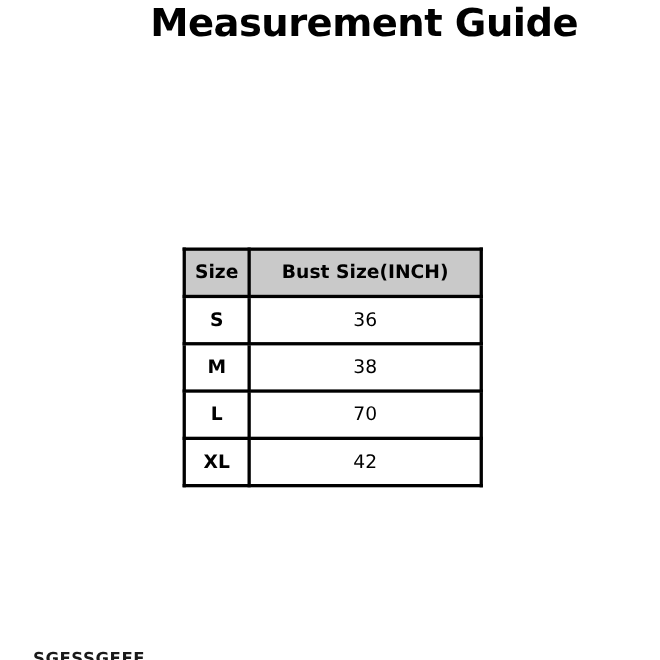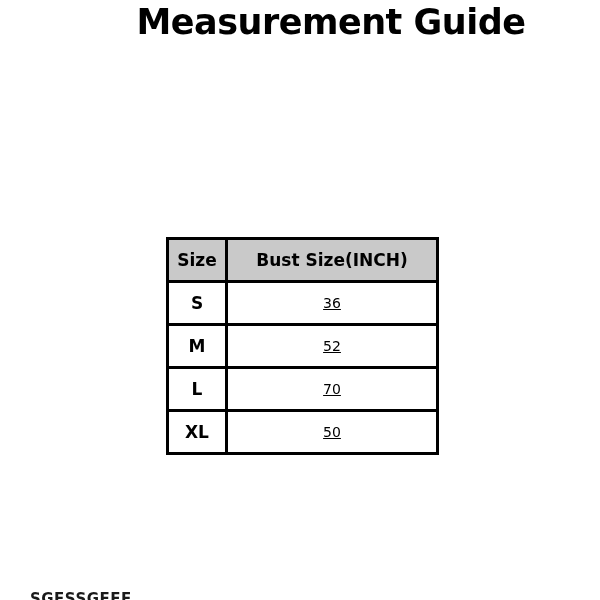--- a/index.html
+++ b/index.html
@@ -28,21 +28,21 @@
     text-align: center;
     font-size: 35px;
     font-weight: 800;
     letter-spacing: -0.5px;
     line-height: 1.15;
     color: #000000;
     padding-left: 31px;
   }
   .table-wrap {
     position: absolute;
-    top: 237px;
+    top: 225px;
     left: 166px;
   }
   table.size-table {
     border-collapse: collapse;
     table-layout: fixed;
   }
   table.size-table td,
   table.size-table th {
     border: 3px solid #000000;
     padding: 0;
@@ -59,23 +59,22 @@
   }
   .col-size { width: 56px; }
   .col-bust { width: 208px; margin-left: 19px; }
   table.size-table tbody td.size-cell {
     font-weight: 700;
     font-size: 17px;
     background: #ffffff;
   }
   table.size-table tbody td.value-cell {
     font-weight: 400;
-    font-size: 14px;
+    font-size: 17px;
     background: #ffffff;
-    text-decoration: underline;
   }
   .footer-text {
     position: absolute;
     left: 30px;
     bottom: -4px;
     font-size: 15px;
     font-weight: 700;
     color: #1a1a1a;
     letter-spacing: 0.5px;
     white-space: nowrap;
@@ -98,29 +97,29 @@
           <th class="col-bust">Bust Size(INCH)</th>
         </tr>
       </thead>
       <tbody>
         <tr>
           <td class="size-cell">S</td>
           <td class="value-cell">36</td>
         </tr>
         <tr>
           <td class="size-cell">M</td>
-          <td class="value-cell">52</td>
+          <td class="value-cell">38</td>
         </tr>
         <tr>
           <td class="size-cell">L</td>
           <td class="value-cell">70</td>
         </tr>
         <tr>
           <td class="size-cell">XL</td>
-          <td class="value-cell">50</td>
+          <td class="value-cell">42</td>
         </tr>
       </tbody>
     </table>
   </div>
 
   <div class="footer-text">SGFSSGFFF</div>
 
 </div>
 
 </body></html>

